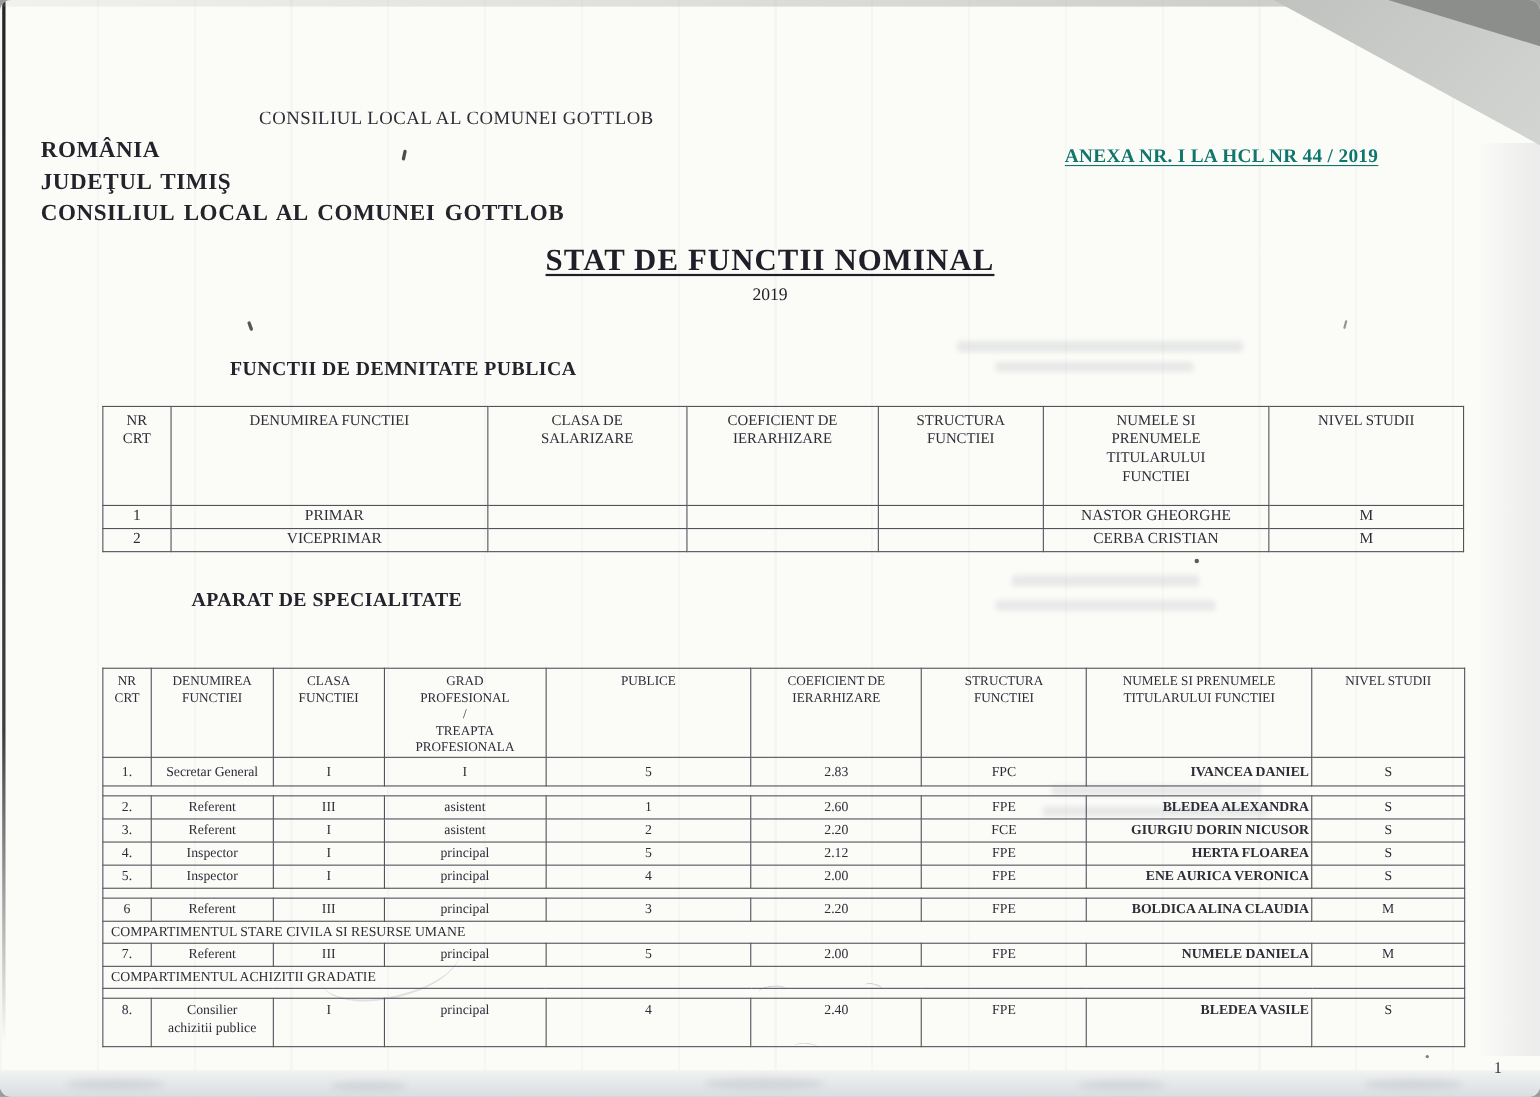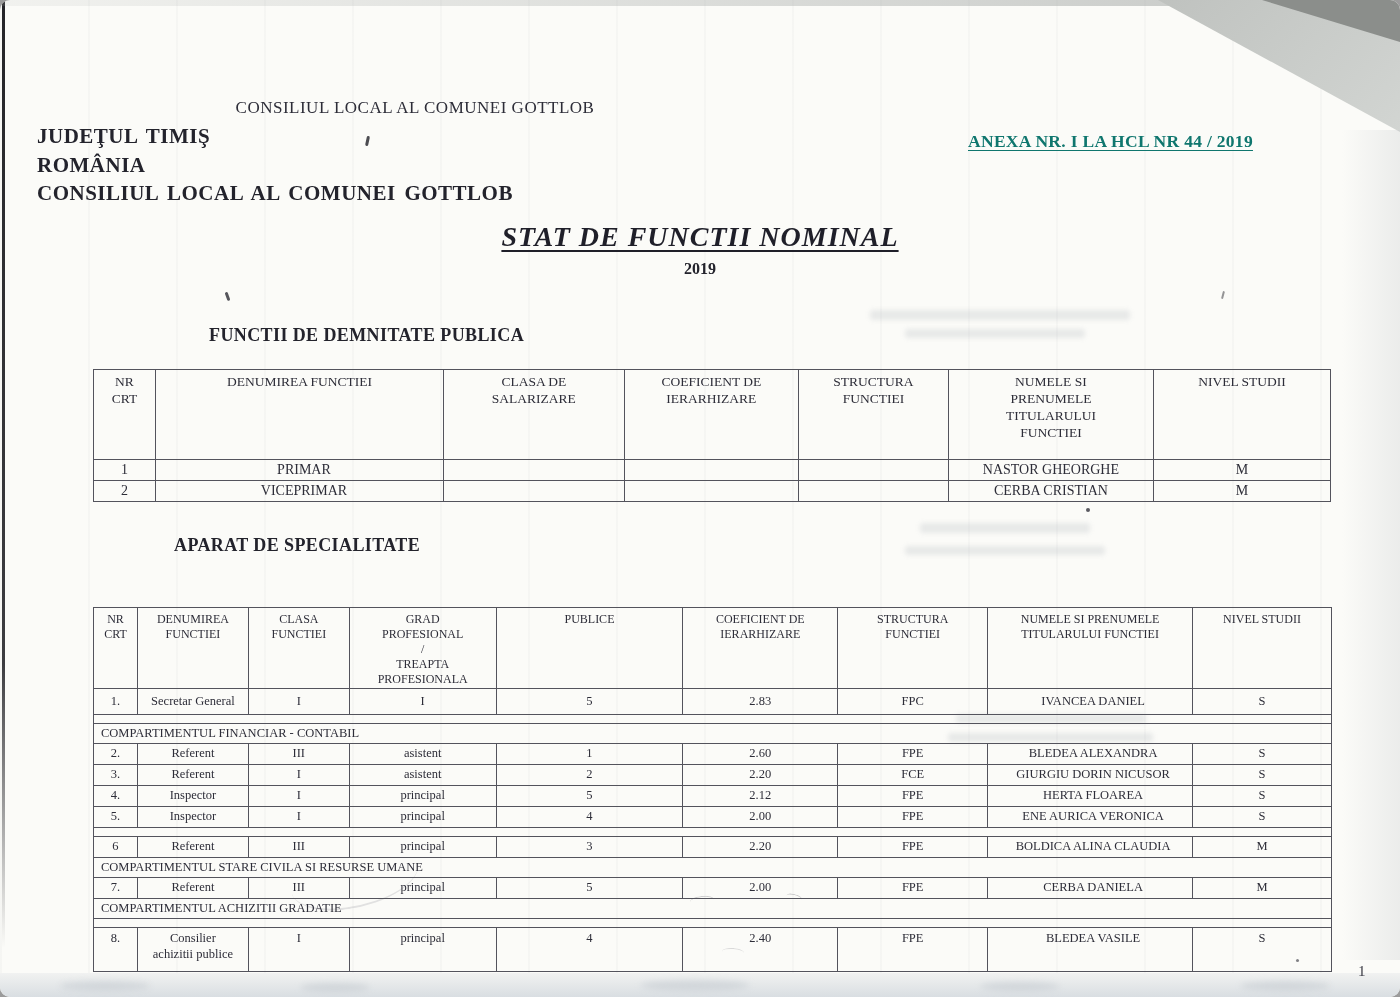--- a/index.html
+++ b/index.html
@@ -32,44 +32,44 @@
     border-radius:0 0 60% 40%;}
   .swoosh{position:absolute;border-top:1.5px solid rgba(92,92,104,.30);border-radius:50%;}
   
   .council-line{position:absolute;left:0;top:98px;width:830px;text-align:center;
     font-size:17px;letter-spacing:.5px;}
   .annex{position:absolute;left:968px;top:131px;font-weight:bold;font-size:17.5px;
     letter-spacing:.3px;text-decoration:underline;text-underline-offset:3px;color:#0f766e;}
   .org-block{position:absolute;left:37px;top:122px;font-weight:bold;font-size:21px;
     line-height:28.5px;letter-spacing:.5px;word-spacing:3px;color:#23232c;}
   .title-wrap{position:absolute;left:0;top:221px;width:1400px;text-align:center;}
-  .doc-title{font-weight:bold;font-style:italic;font-size:28px;letter-spacing:1px;
+  .doc-title{font-weight:bold;font-size:28px;letter-spacing:1px;
     text-decoration:underline;text-decoration-thickness:2px;text-underline-offset:4px;color:#1f1f29;}
   .year{position:absolute;left:0;top:260px;width:1400px;text-align:center;
-    font-weight:bold;font-size:16px;color:#23232c;}
+    font-weight:normal;font-size:16px;color:#23232c;}
   .sec-heading{position:absolute;font-weight:bold;font-size:18px;letter-spacing:.4px;color:#23232c;}
   .h-demnitate{left:209px;top:325px;}
   .h-aparat{left:174px;top:535px;}
   .page-num{position:absolute;left:1358px;top:963px;font-size:15px;color:#3a3a44;}
   
   table.doc-table{position:absolute;border-collapse:collapse;table-layout:fixed;}
   .doc-table th,.doc-table td{border:1px solid #53535c;white-space:pre-line;
     overflow:hidden;line-height:1.25;}
   .doc-table th{font-weight:normal;vertical-align:top;padding-top:4px;text-align:center;}
   .doc-table td{text-align:center;vertical-align:middle;padding:0 2px;}
   .t1{left:93px;top:369px;width:1238px;}
   .t1 th{font-size:13.5px;height:84px;}
   .t1 td{font-size:14px;height:20px;}
   .t1 tbody td:nth-child(2){text-align:center;padding-left:11px;}
   .t2{left:93px;top:607px;width:1239px;}
   .t2 th{font-size:12px;height:72px;}
   .t2 td{font-size:12.5px;height:20px;}
   .t2 tbody tr:first-child td{height:25px;}
   .t2 tbody tr:last-child td{height:40px;vertical-align:top;padding-top:3px;}
-  .t2 tbody tr.data-row td:nth-child(8){text-align:center;padding-left:8px;}
+  .t2 tbody tr.data-row td:nth-child(8){text-align:right;padding-left:8px;font-weight:bold;}
   .section-row td{text-align:left !important;padding-left:7px !important;
     font-size:12.5px;height:19px;}
   .spacer-row td{height:8px;}
 </style>
 </head>
 <body>
 
 <div class="scan">
 
   <div class="streaks"></div>
@@ -100,22 +100,22 @@
     <i style="left:60px;top:8px;width:90px;height:10px;"></i>
     <i style="left:300px;top:10px;width:70px;height:9px;"></i>
     <i style="left:640px;top:7px;width:110px;height:11px;"></i>
     <i style="left:980px;top:9px;width:80px;height:9px;"></i>
     <i style="left:1240px;top:8px;width:90px;height:10px;"></i>
   </div>
 
   <div class="council-line">CONSILIUL LOCAL AL COMUNEI GOTTLOB</div>
   <div class="annex">ANEXA NR. I LA HCL NR 44 / 2019</div>
   <div class="org-block">
+    <div>ROMÂNIA</div>
     <div>JUDEŢUL TIMIŞ</div>
-    <div>ROMÂNIA</div>
     <div>CONSILIUL LOCAL AL COMUNEI GOTTLOB</div>
   </div>
   <div class="title-wrap">
     <span class="doc-title">STAT DE FUNCTII NOMINAL</span>
   </div>
   <div class="year">2019</div>
 
   <div class="sec-heading h-demnitate">FUNCTII DE DEMNITATE PUBLICA</div>
   <table class="doc-table t1">
       <colgroup>
@@ -211,23 +211,20 @@
           <td>I</td>
           <td>5</td>
           <td>2.83</td>
           <td>FPC</td>
           <td>IVANCEA DANIEL</td>
           <td>S</td>
         </tr>
         <tr class="spacer-row">
           <td colspan="9"></td>
         </tr>
-        <tr class="section-row">
-          <td colspan="9">COMPARTIMENTUL FINANCIAR - CONTABIL</td>
-        </tr>
         <tr class="data-row">
           <td>2.</td>
           <td>Referent</td>
           <td>III</td>
           <td>asistent</td>
           <td>1</td>
           <td>2.60</td>
           <td>FPE</td>
           <td>BLEDEA ALEXANDRA</td>
           <td>S</td>
@@ -283,21 +280,21 @@
           <td colspan="9">COMPARTIMENTUL STARE CIVILA SI RESURSE UMANE</td>
         </tr>
         <tr class="data-row">
           <td>7.</td>
           <td>Referent</td>
           <td>III</td>
           <td>principal</td>
           <td>5</td>
           <td>2.00</td>
           <td>FPE</td>
-          <td>CERBA DANIELA</td>
+          <td>NUMELE DANIELA</td>
           <td>M</td>
         </tr>
         <tr class="section-row">
           <td colspan="9">COMPARTIMENTUL ACHIZITII GRADATIE</td>
         </tr>
         <tr class="spacer-row">
           <td colspan="9"></td>
         </tr>
         <tr class="data-row">
           <td>8.</td>

